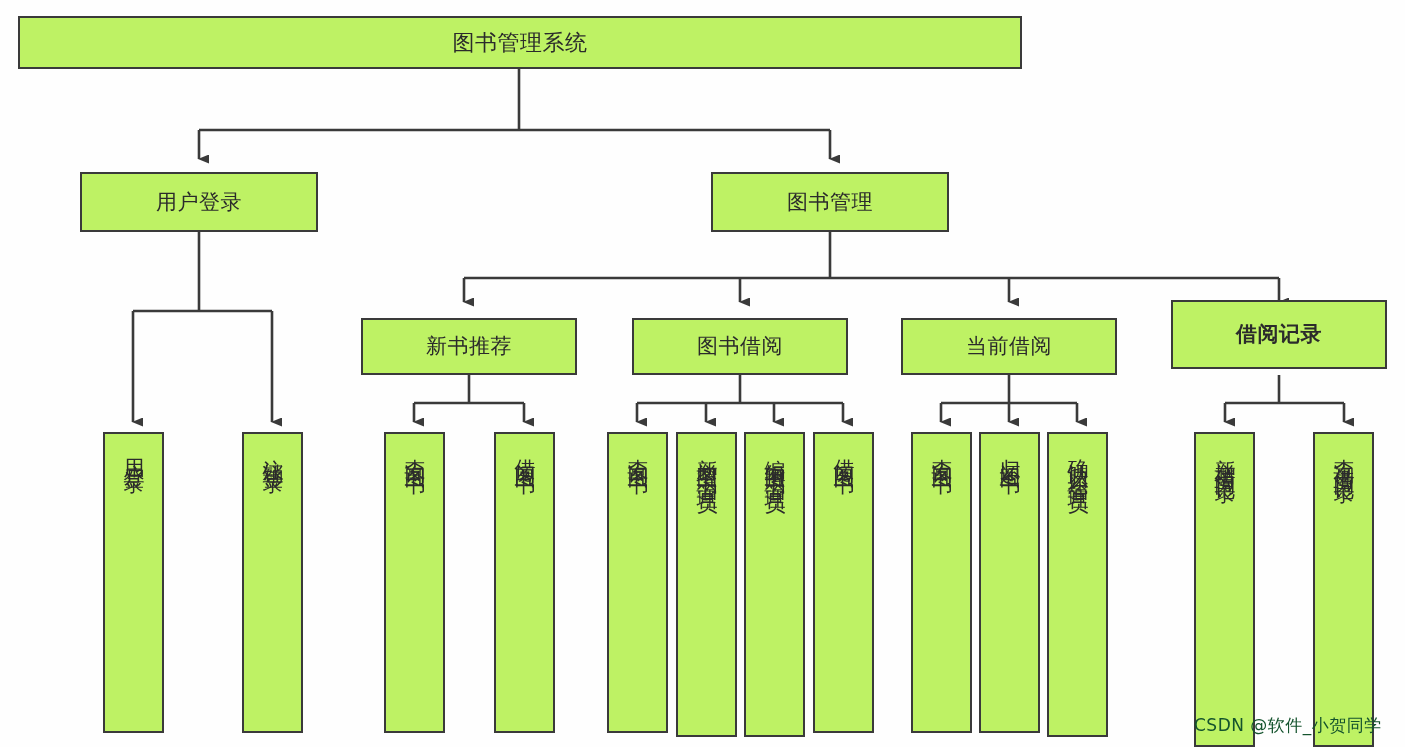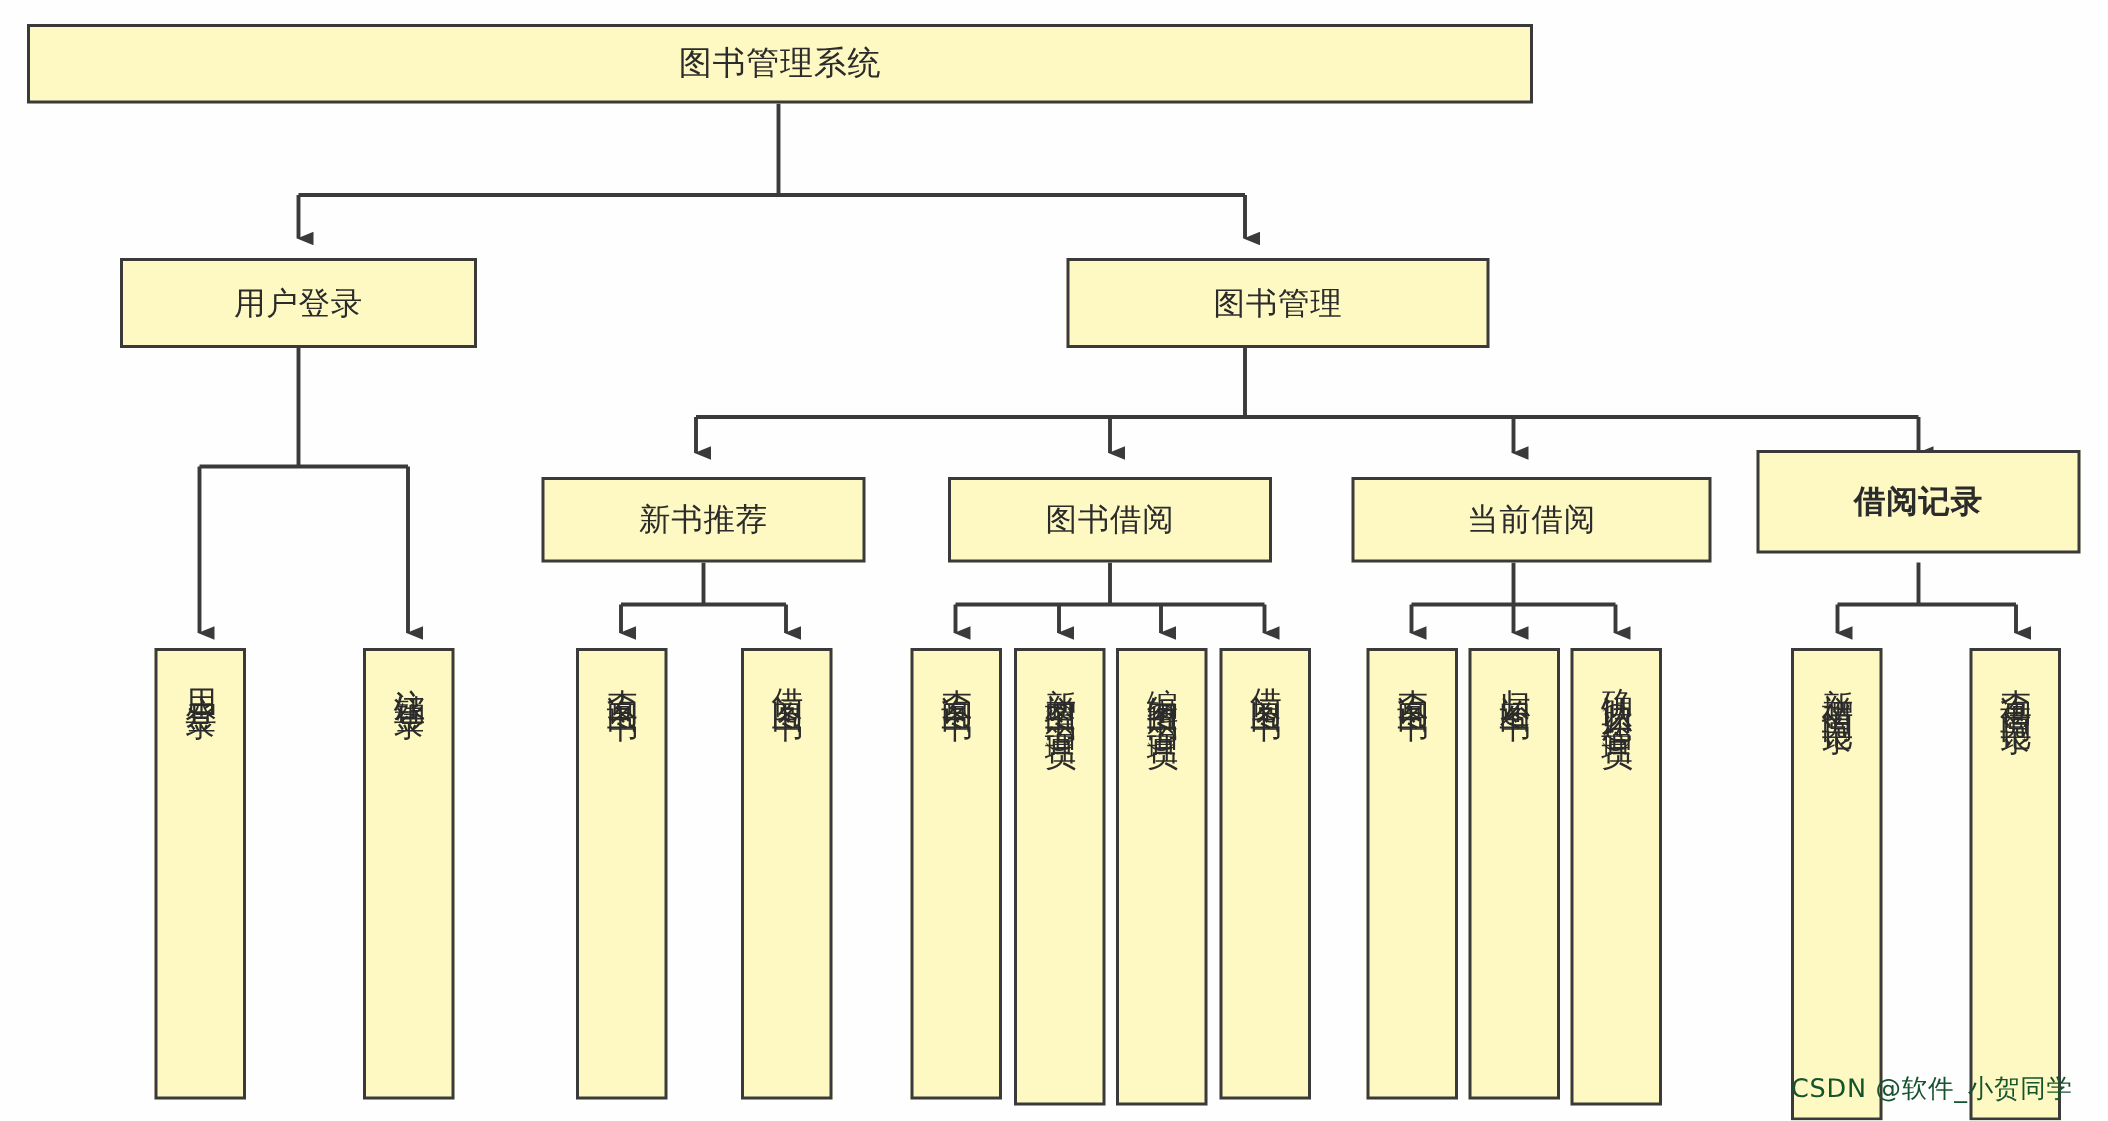--- a/index.html
+++ b/index.html
@@ -22,21 +22,21 @@
     position: absolute;
     left: 0;
     top: 0;
     width: 1405px;
     height: 747px;
     pointer-events: none;
   }
   .node {
     position: absolute;
     box-sizing: border-box;
-    background: #fef9c3;
+    background: #bef264;
     border: 2.5px solid #3a3a3a;
     display: flex;
     align-items: center;
     justify-content: center;
     overflow: hidden;
   }
   .node-label {
     color: #2b2b2b;
     text-align: center;
     line-height: 1.18;
@@ -126,33 +126,33 @@
   </svg>
 
   <div class="node root horizontal" style="left:18px; top:16px; width:1004px; height:53px;">
     <span class="node-label">图书管理系统</span>
   </div>
 
   <div class="node horizontal" style="left:80px; top:172px; width:238px; height:60px;">
     <span class="node-label">用户登录</span>
   </div>
 
-  <div class="node horizontal" style="left:711px; top:172px; width:282px; height:60px;">
+  <div class="node horizontal" style="left:711px; top:172px; width:238px; height:60px;">
     <span class="node-label">图书管理</span>
   </div>
 
   <div class="node horizontal" style="left:632px; top:318px; width:216px; height:57px;">
     <span class="node-label">图书借阅</span>
   </div>
 
   <div class="node horizontal" style="left:361px; top:318px; width:216px; height:57px;">
     <span class="node-label">新书推荐</span>
   </div>
 
-  <div class="node horizontal" style="left:901px; top:318px; width:240px; height:57px;">
+  <div class="node horizontal" style="left:901px; top:318px; width:216px; height:57px;">
     <span class="node-label">当前借阅</span>
   </div>
 
   <div class="node horizontal" style="left:1171px; top:300px; width:216px; height:69px;font-weight:bold;">
     <span class="node-label">借阅记录</span>
   </div>
 
   <div class="node vertical" style="left:103px; top:432px; width:61px; height:301px;">
     <span class="node-label">用户登录</span>
   </div>

